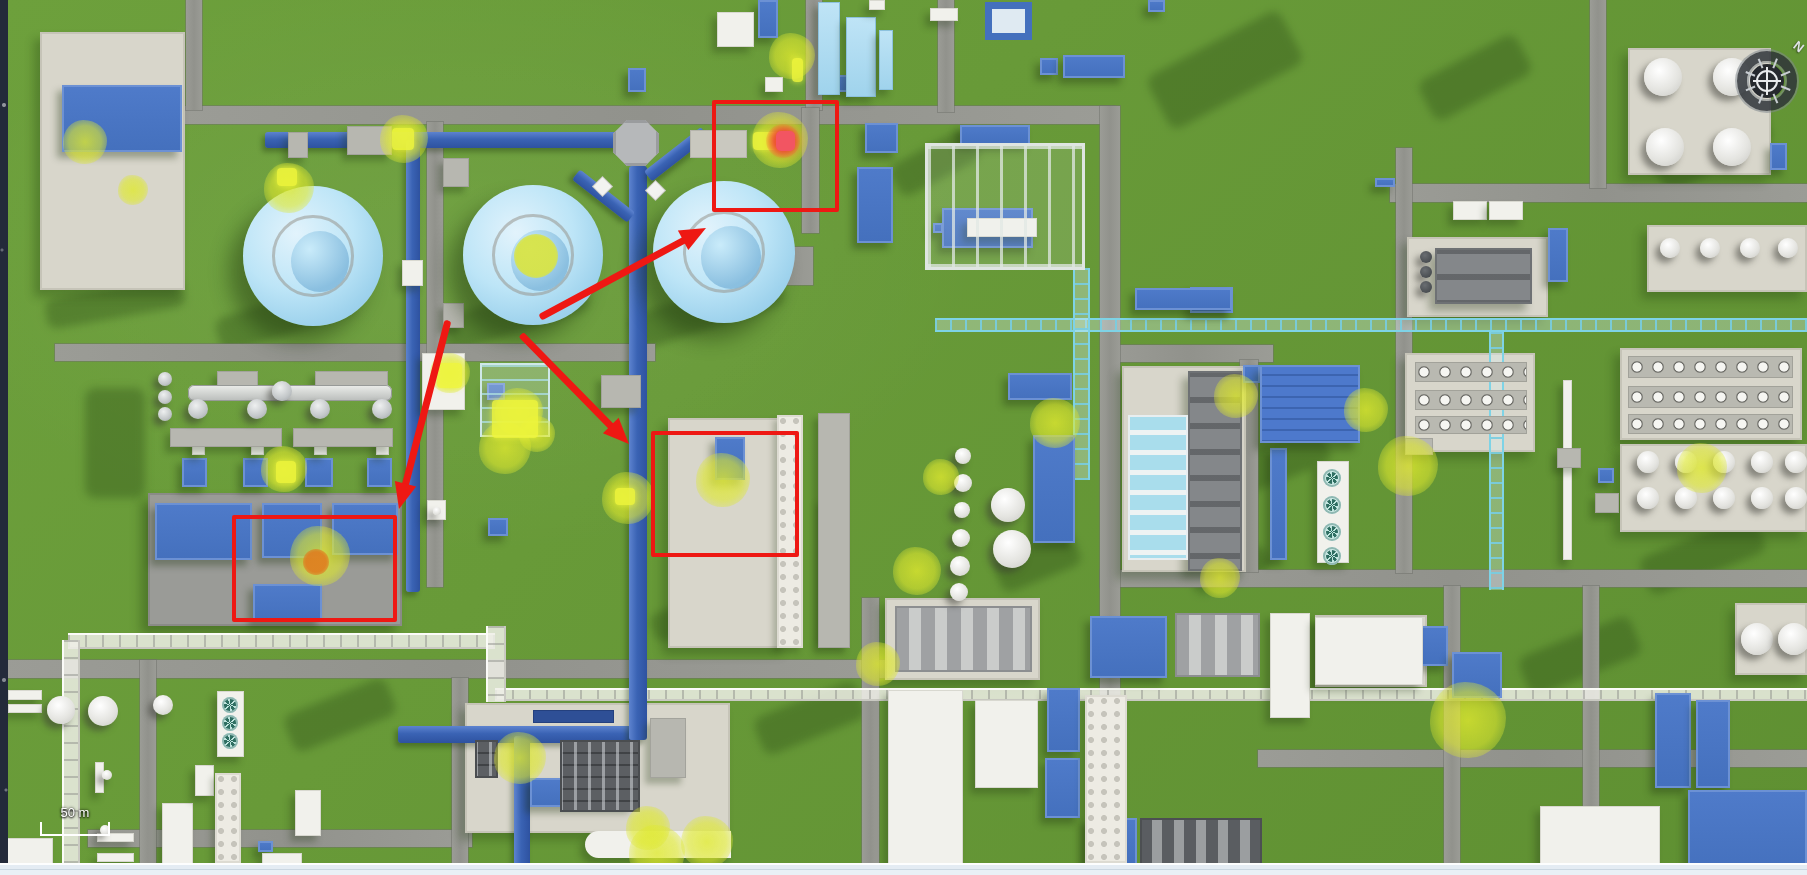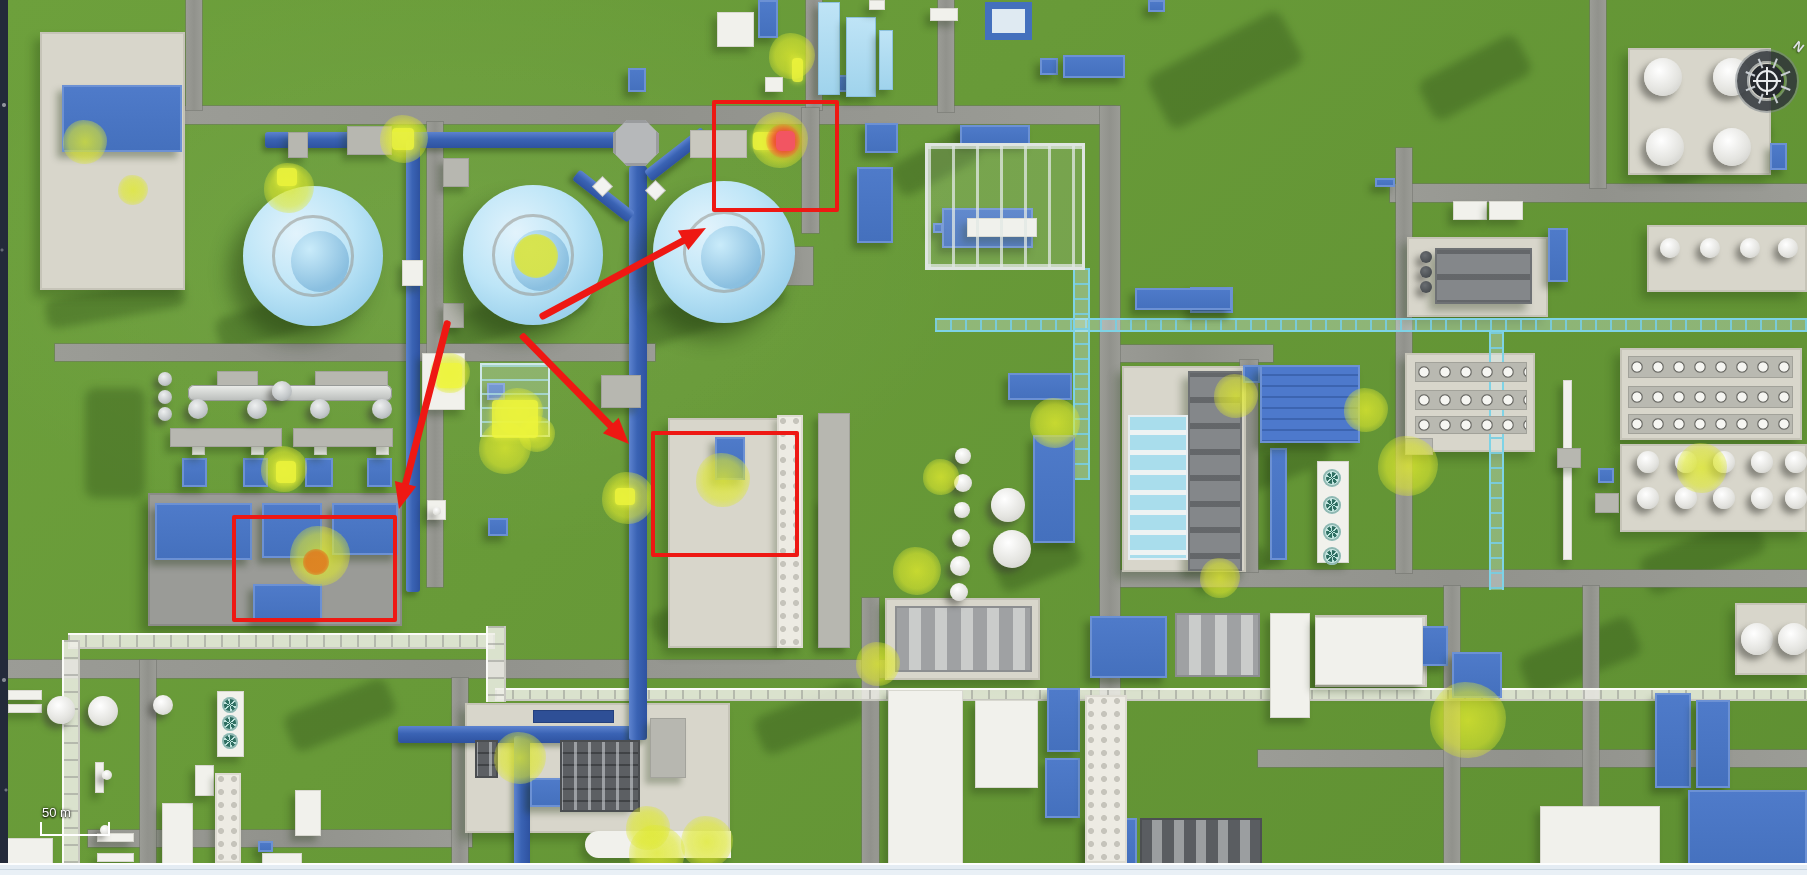--- a/index.html
+++ b/index.html
@@ -84,21 +84,21 @@
   #compass .ring{position:absolute;inset:0;border-radius:50%;border:10px solid rgba(47,52,58,0.85);box-shadow:0 0 0 2px rgba(130,136,142,0.55), inset 0 0 0 2px rgba(130,136,142,0.55);}
   #compass .tick{position:absolute;left:50%;top:50%;width:2px;height:10px;background:#c8cdd2;transform-origin:50% 0;}
   #compass .hub{position:absolute;inset:13px;border-radius:50%;background:#26292e;}
   #compass .glyph{position:absolute;inset:19px;border-radius:50%;border:2px solid #e8eaec;}
   #compass .glyph::before{content:"";position:absolute;left:50%;top:-5px;bottom:-5px;width:2px;margin-left:-1px;background:#e8eaec;}
   #compass .glyph::after{content:"";position:absolute;top:50%;left:-5px;right:-5px;height:2px;margin-top:-1px;background:#e8eaec;}
   #compass .north{position:absolute;right:-6px;top:-12px;color:#dfe3e6;font-size:13px;font-weight:bold;transform:rotate(38deg);text-shadow:0 1px 2px rgba(0,0,0,0.6);}
 
   #scalebar{position:absolute;left:40px;top:822px;width:66px;height:12px;z-index:55;
     border-left:2px solid #fff;border-right:2px solid #fff;border-bottom:2px solid #fff;}
-  #scalebar .lbl{position:absolute;left:0;right:0;top:-17px;text-align:left;color:#fff;font-size:13px;text-shadow:0 0 3px #000,0 1px 2px #000;}
+  #scalebar .lbl{position:absolute;left:0;right:0;top:-17px;text-align:center;color:#fff;font-size:13px;text-shadow:0 0 3px #000,0 1px 2px #000;}
 </style>
 </head>
 <body>
 
 <div id="stage">
   <div id="map-canvas">
       <div class="shadow" style="left: 215px; top: 298px; width: 140px; height: 36px; transform: rotate(-18deg);"></div>
       <div class="shadow" style="left: 440px; top: 296px; width: 150px; height: 36px; transform: rotate(-18deg);"></div>
       <div class="shadow" style="left: 630px; top: 292px; width: 155px; height: 36px; transform: rotate(-18deg);"></div>
       <div class="shadow" style="left: 45px; top: 288px; width: 140px; height: 30px; transform: rotate(-10deg);"></div>

